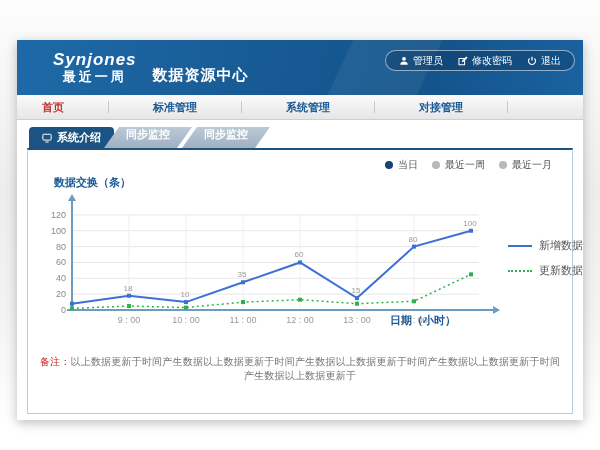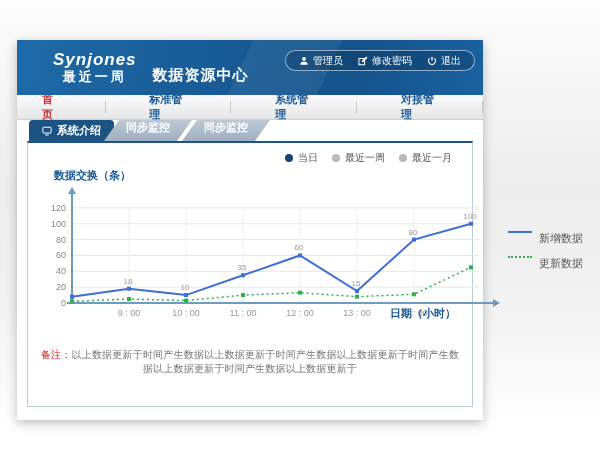--- a/index.html
+++ b/index.html
@@ -1,19 +1,19 @@
 <!DOCTYPE html>
 <html><head>
 <meta charset="utf-8">
 <style>
   * { box-sizing: border-box; margin: 0; padding: 0; }
   html,body { width:600px; height:450px; overflow:hidden;
     font-family:"Liberation Sans","DejaVu Sans",sans-serif;
     background:linear-gradient(180deg,#fdfdfd 0%,#ededed 42%,#f3f3f3 70%,#ffffff 94%);}
-  .page { width:466px; margin:40px 0 0 17px; background:#15803d;
+  .page { width:566px; margin:40px 0 0 17px; background:#15803d;
     box-shadow:0 3px 10px rgba(70,70,70,.35); }
 
   
   .hdr { height:55px; position:relative; display:flex; align-items:center;
     background:linear-gradient(105deg,#1e6aa8 0%,#175a94 45%,#14538b 72%,#1a62a0 100%); overflow:hidden;}
   .hdr::after{content:"";position:absolute;right:90px;top:-10px;width:260px;height:80px;
     background:linear-gradient(115deg,transparent 42%,rgba(255,255,255,.06) 42%,rgba(255,255,255,.06) 72%,transparent 72%);}
   .logo { margin-left:36px; color:#fff; text-align:center; line-height:1.15;}
   .logo-en { font-size:17px; font-weight:bold; font-style:italic; letter-spacing:1px;}
   .logo-cn { font-size:13px; font-weight:bold; letter-spacing:3px;}
@@ -24,41 +24,41 @@
   .u-item { display:flex; align-items:center; gap:4px; cursor:pointer; white-space:nowrap;}
 
   
   .nav { height:25px; background:linear-gradient(#fbfbfb,#e6e6e6); border-bottom:1px solid #cfcfcf;
     display:flex; align-items:center; font-size:11px; font-weight:bold;gap:19px;}
   .nav-item { padding:0 25px; color:#1a5a96; cursor:pointer;}
   .nav-item.active { color:#c53030;}
   .nav-sep { width:1px; height:12px; background:#c9c9c9;}
 
   
-  .main { height:300px; position:relative; background:#fff; }
+  .main { height:300px; position:relative; background:#fff; padding-top:7px;}
   .tabs { display:flex; margin-left:12px; height:21px; position:relative; z-index:2;}
   .tab-active { background:#1b5382; color:#fff; font-size:11px; font-weight:bold;
     border-radius:4px 4px 0 0; padding:0 13px; display:flex; align-items:center; gap:5px;}
   .tab { background:linear-gradient(#bcc9d6,#9fb0c2); color:#fff; font-size:11px; font-weight:bold;
     padding:0 22px; display:flex; align-items:flex-start; margin-left:-10px;
     clip-path:polygon(15px 0,100% 0,calc(100% - 15px) 100%,0 100%);}
   .panel { margin:0 10px; border:1px solid #b7cddd; border-top:2px solid #1b5382;
     height:266px; position:relative; background:#fff;}
 
   .radio-row { position:absolute; top:8px; right:20px; display:flex; gap:14px;
     font-size:10px; color:#555; align-items:center;}
   .radio-opt { display:flex; align-items:center; cursor:pointer;}
   .dot { width:8px; height:8px; border-radius:50%; background:#b9b9b9; display:inline-block; margin-right:5px;}
   .dot.selected { background:#1c3f77;}
 
   .chart-wrap { position:absolute; top:42px; left:6px; display:flex;}
   .ylabel { position:absolute; top:-17px; left:20px; color:#1a5a96; font-size:11px; font-weight:bold;}
   .xlabel { position:absolute; left:356px; top:121px; color:#1a5a96; font-size:11px; font-weight:bold;}
   .side-legend { margin:46px 0 0 4px; font-size:11px; color:#555;}
-  .leg-row { display:flex; gap:7px; margin-bottom:10px; white-space:nowrap;}
+  .leg-row { display:flex; align-items:center; gap:7px; margin-bottom:10px; white-space:nowrap;}
   .leg-line { width:24px; height:0;}
 
   .note { position:absolute; top:205px; left:8px; right:8px; text-align:center;
     font-size:10px; color:#777; letter-spacing:.2px;}
   .note-label { color:#cc2222;}
 </style>
 </head>
 <body>
 
 <div class="page">

